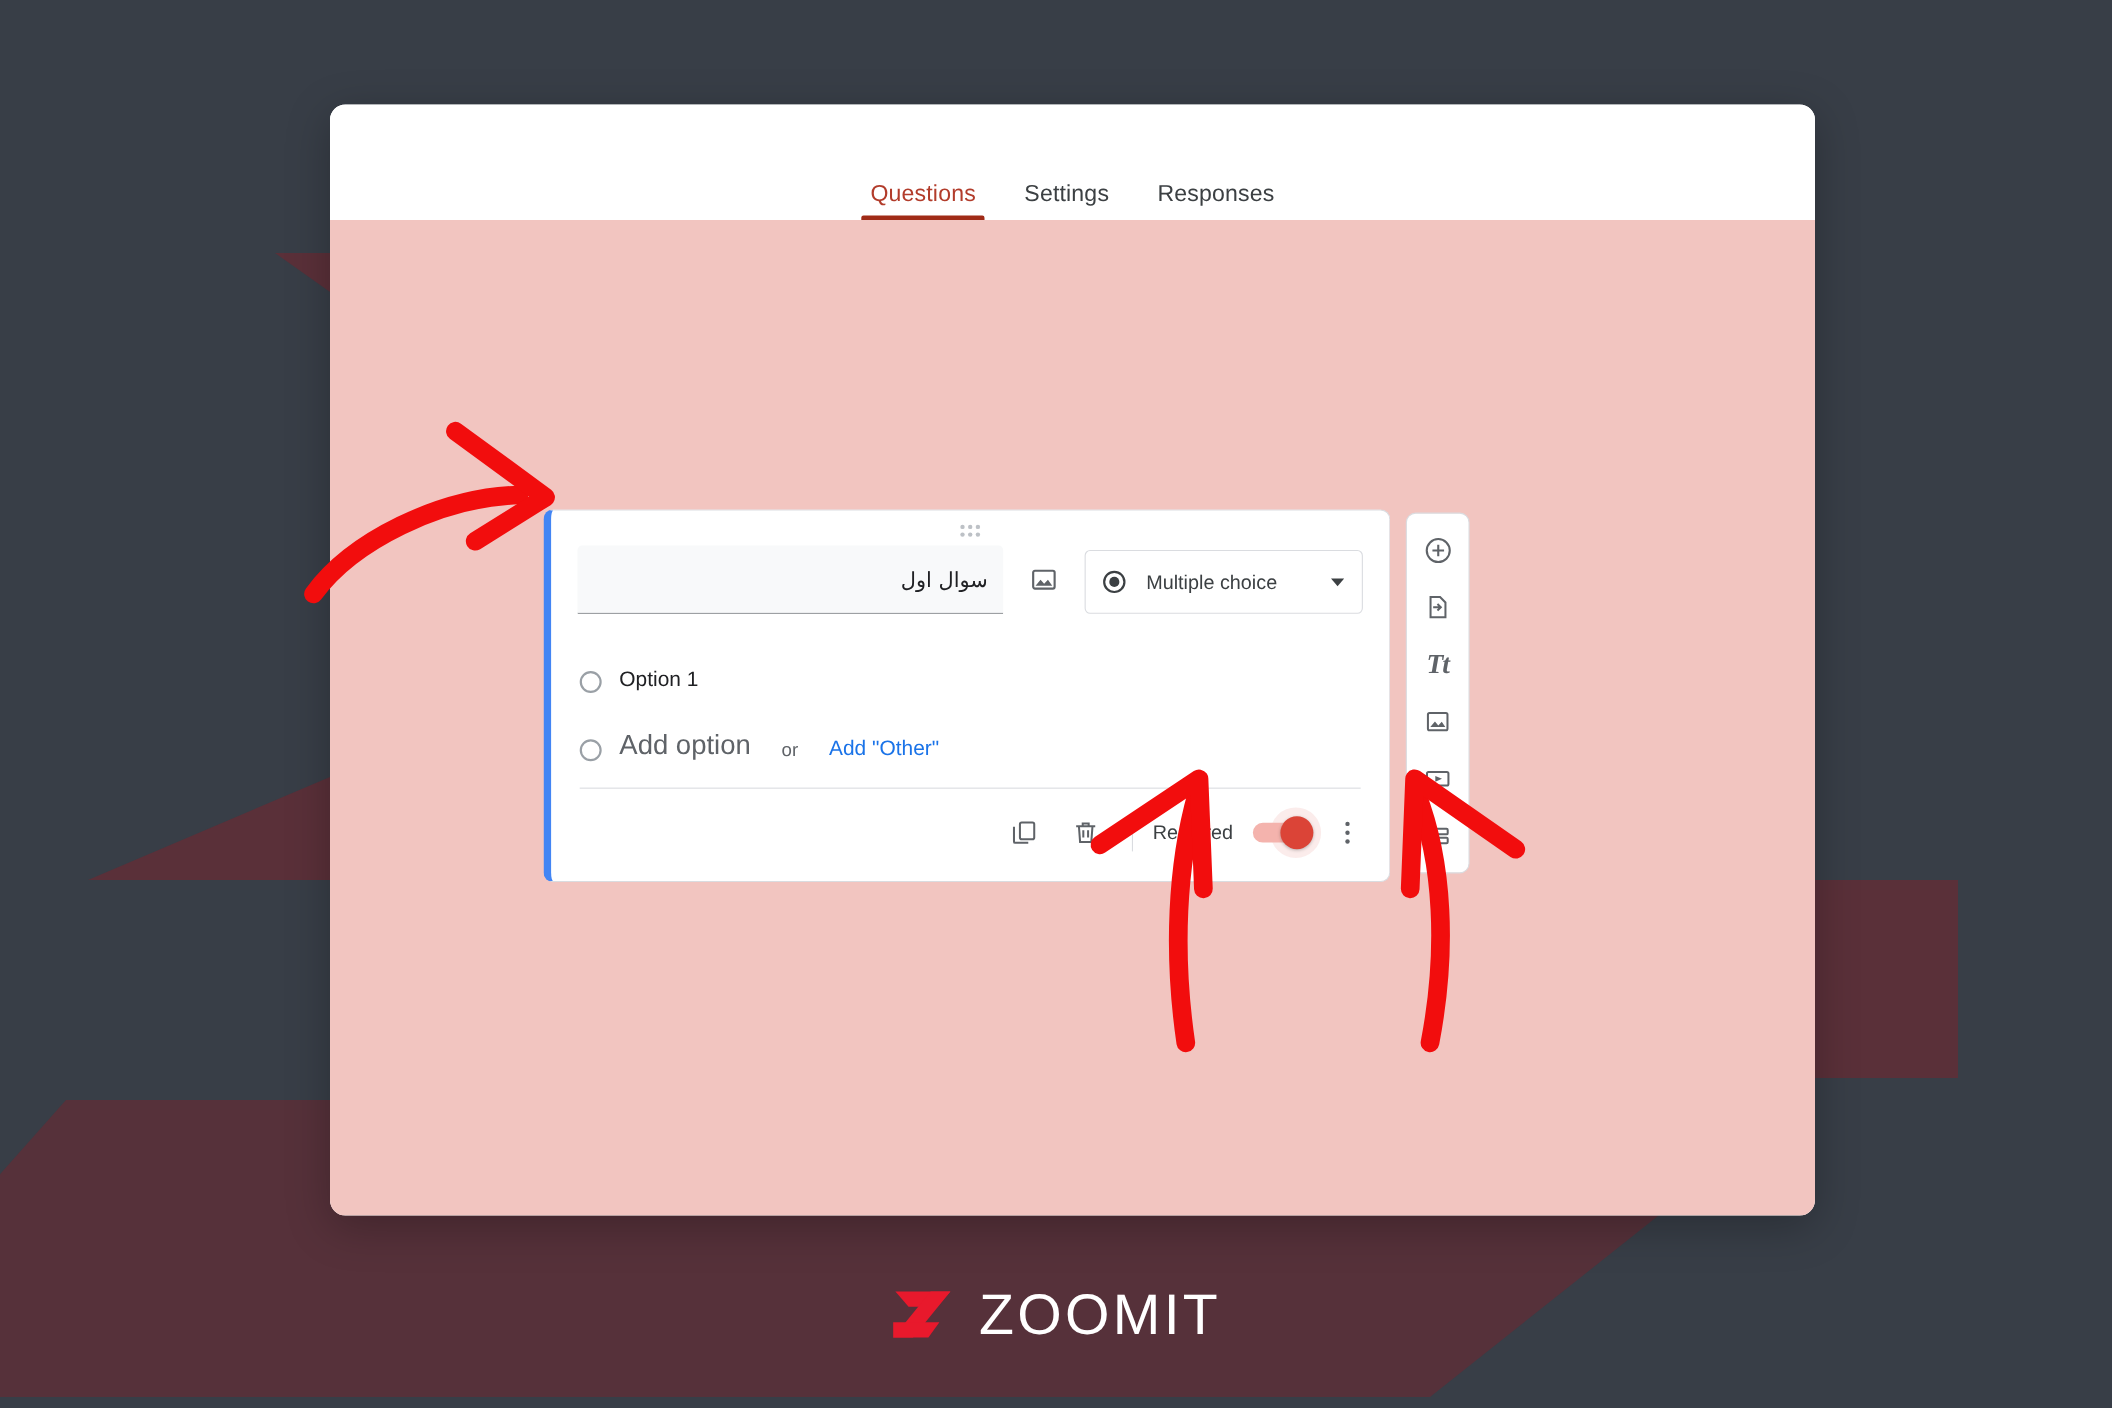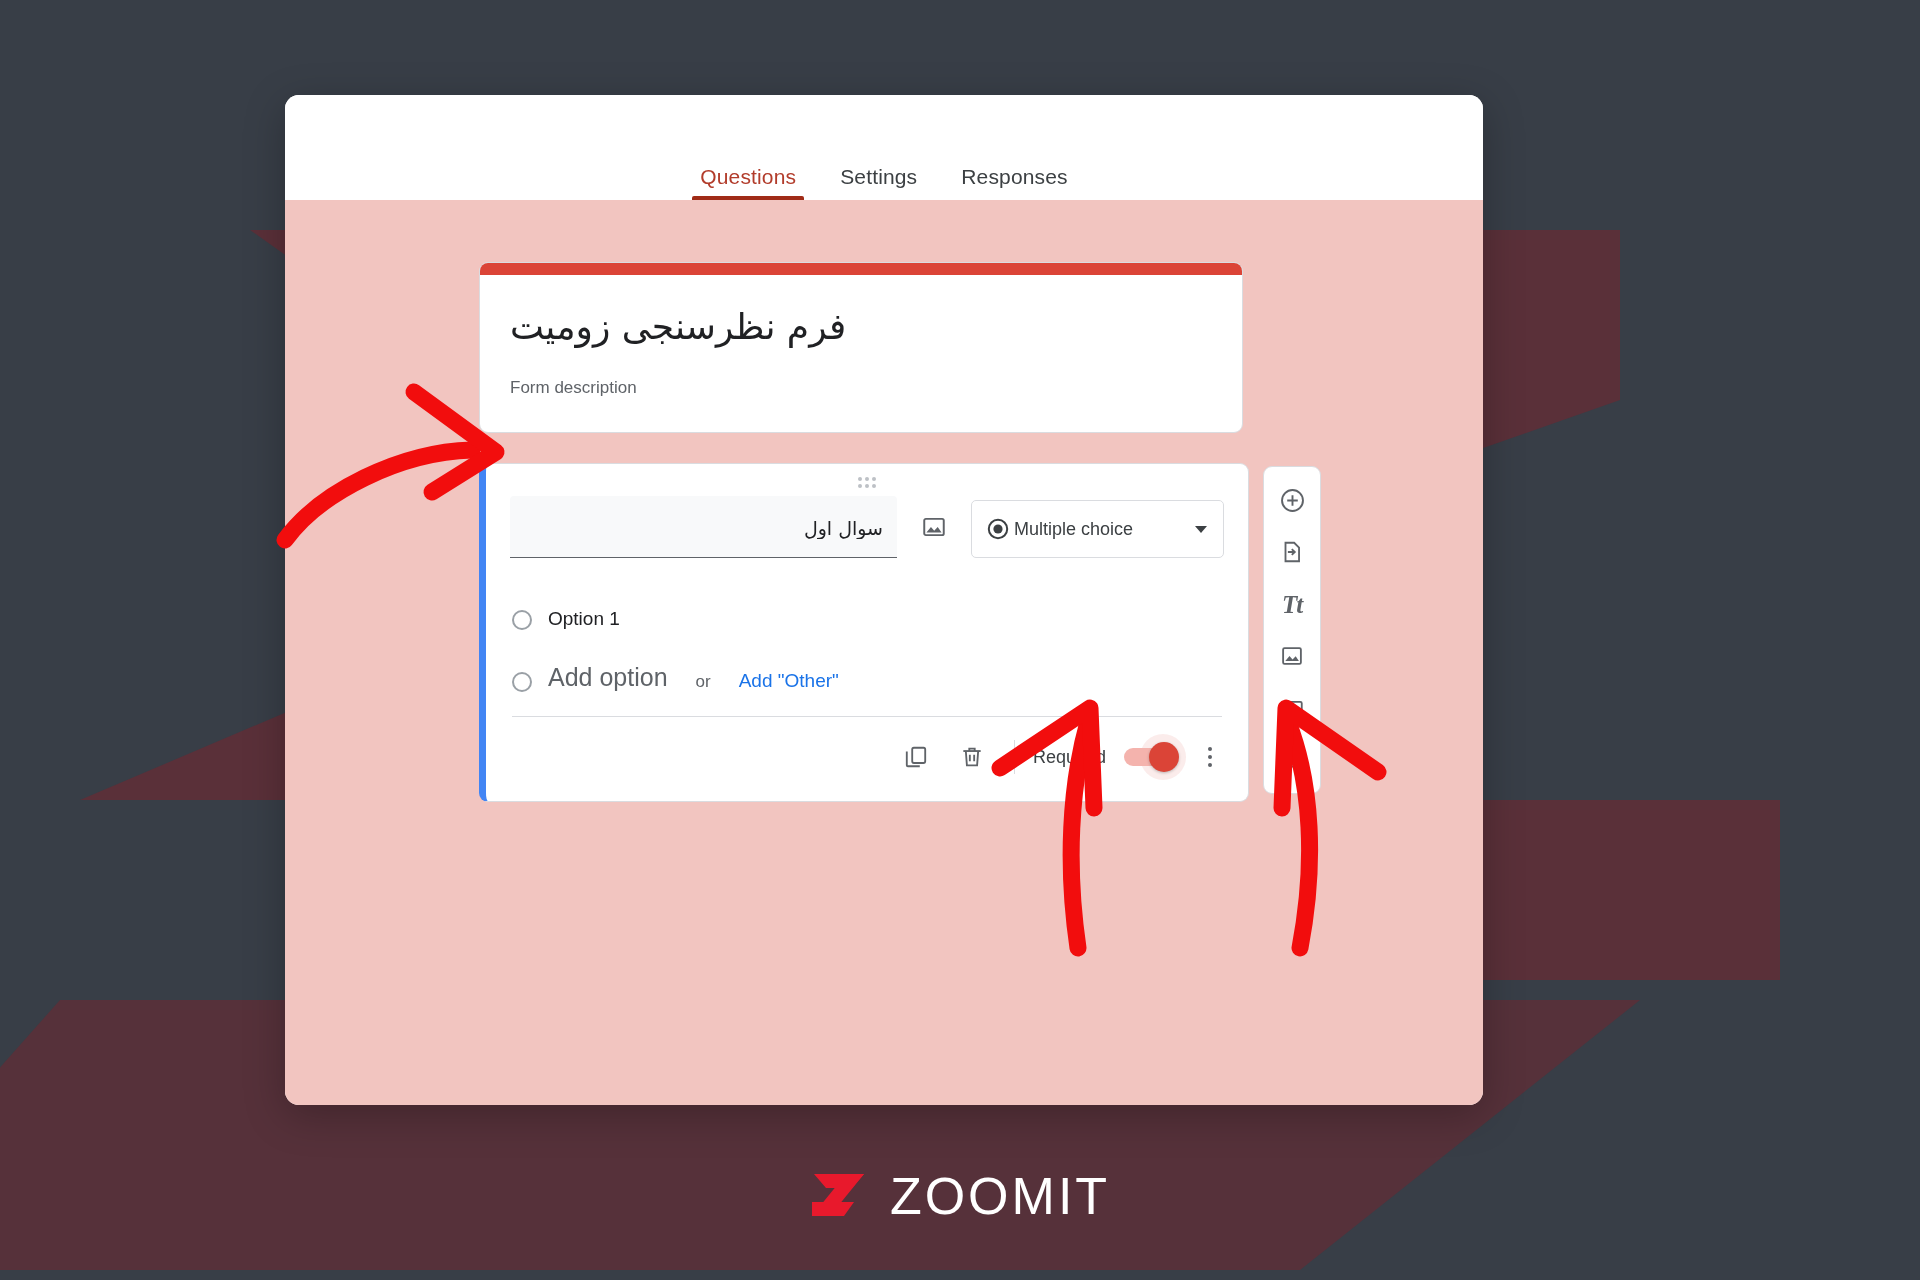--- a/index.html
+++ b/index.html
@@ -24,23 +24,23 @@
   }
   #backdrop svg {
     position: absolute;
     left: 0;
     top: 0;
   }
 
   
   #browser-window {
     position: absolute;
-    left: 285px;
+    left: 300px;
     top: 95px;
-    width: 1198px;
+    width: 1350px;
     height: 1010px;
     border-radius: 14px;
     background: #ffffff;
     overflow: hidden;
     box-shadow: 0 10px 40px rgba(0,0,0,0.25);
   }
 
   
   #forms-header {
     position: absolute;
@@ -206,21 +206,21 @@
   #question-type-select {
     flex: 0 0 auto;
     width: 253px;
     height: 58px;
     margin-top: 4px;
     border: 1px solid #dadce0;
     border-radius: 5px;
     display: flex;
     align-items: center;
     padding: 0 14px;
-    gap: 4px;
+    gap: 17px;
     cursor: pointer;
     background: #fff;
     box-sizing: border-box;
   }
   #question-type-label {
     flex: 1 1 auto;
     font-size: 18px;
     color: #3c4043;
     font-family: "Liberation Sans", sans-serif;
   }
@@ -440,27 +440,20 @@
   <div id="forms-header">
     <div id="tabs-row">
       <button class="tab active">Questions</button>
       <button class="tab">Settings</button>
       <button class="tab">Responses</button>
     </div>
   </div>
 
   <div id="forms-canvas">
 
-    <div id="title-card">
-      <div id="title-accent"></div>
-      <div id="title-card-body">
-        <div id="form-title">فرم نظرسنجی زومیت</div>
-        <div id="form-description">Form description</div>
-      </div>
-    </div>
 
     <div id="question-card">
 
       <div id="drag-handle">
         <div class="dots-grid">
           <i></i>
             <i></i>
             <i></i>
             <i></i>
             <i></i>

